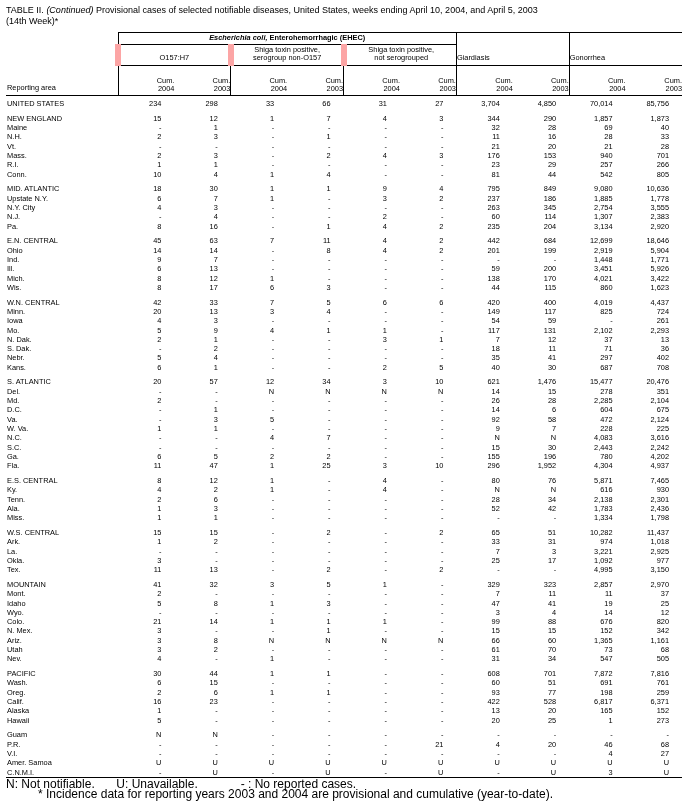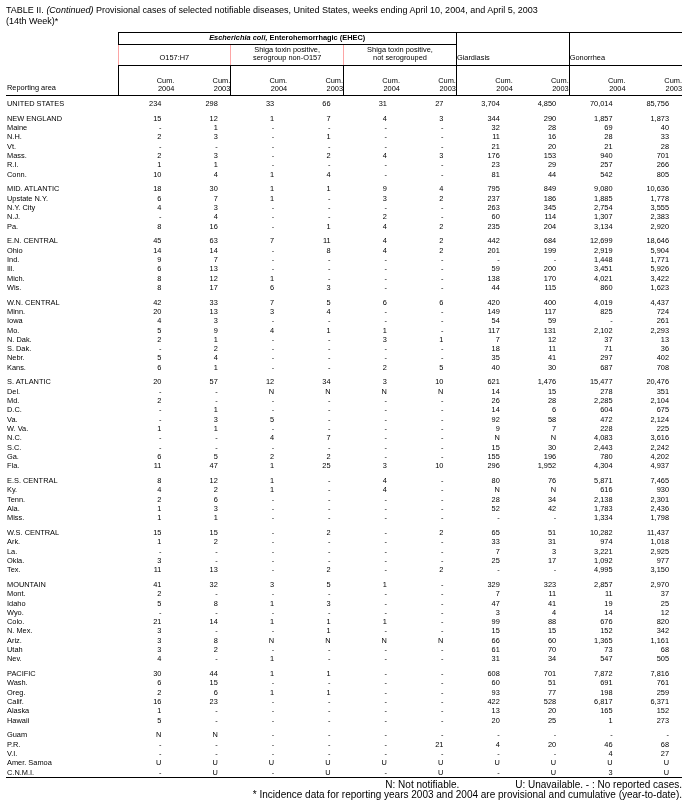--- a/index.html
+++ b/index.html
@@ -10,30 +10,30 @@
   .title .week-line { display: block; }
   table { border-collapse: collapse; table-layout: fixed; width: 676px; }
   col.c-area { width: 112px; }
   col.c-num { width: 56.4px; }
   thead th { font-weight: normal; font-size: 7.4px; line-height: 8.6px; padding: 0; vertical-align: bottom; }
   th.area-head { text-align: left; padding: 0 0 2px 1px; border-bottom: 1px solid #000; }
   th.ehec { border-top: 1px solid #000; border-left: 1px solid #000; border-bottom: 1px solid #000;
     text-align: center; padding: 1px 0; font-weight: bold; }
   th.grp-side { border-top: 1px solid #000; border-left: 1px solid #000; border-bottom: 1px solid #000;
     text-align: left; padding: 0 0 2px 0; }
-  th.sub { border-left: 1px solid #fca5a5; border-bottom: 1px solid #000; text-align: center; padding: 1px 0 2px 0; }
+  th.sub { border-left: 6px solid #fca5a5; border-bottom: 1px solid #000; text-align: center; padding: 1px 0 2px 0; }
   th.cum { border-bottom: 1px solid #000; text-align: right; padding: 11px 0 1px 0; margin-left: 12px; }
   th.gb { border-left: 1px solid #000; }
   tbody td { font-size: 7.4px; line-height: 9.3px; height: 9.3px; padding: 0; white-space: nowrap; overflow: hidden; }
   tbody tr:first-child td { height: 12px; padding-top: 3px; }
   td.area { text-align: left; padding-left: 1px; }
   td.val { text-align: right; padding-right: 13px; }
   tr.spacer td { height: 5.5px; }
   tbody tr.last-row td { border-bottom: 1px solid #000; }
-  .footnotes { font-size: 10px; line-height: 9px; margin-top: 2px; width: 676px; text-align: right; }
+  .footnotes { font-size: 12px; line-height: 9px; margin-top: 2px; width: 676px; }
   .legend span { display: inline-block; }
   .legend .lg0 { width: 107px; }
   .legend .lg1 { width: 121px; }
   .note { margin-top: 1px; margin-left: 32px; }
   i { font-style: italic; }
 </style>
 </head>
 <body>
 
 <div class="page">

